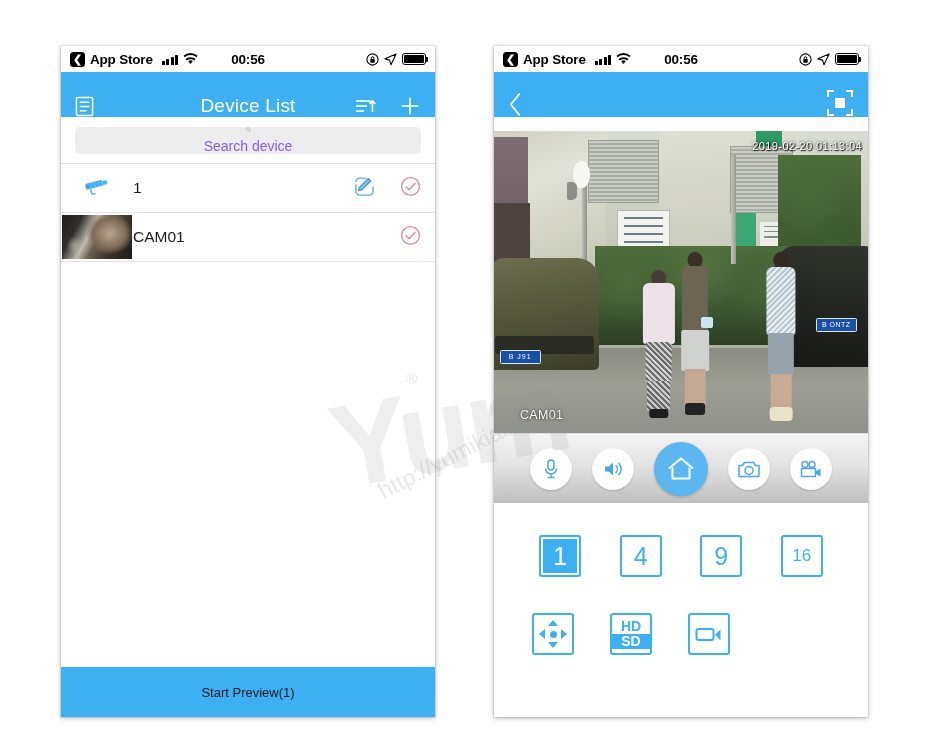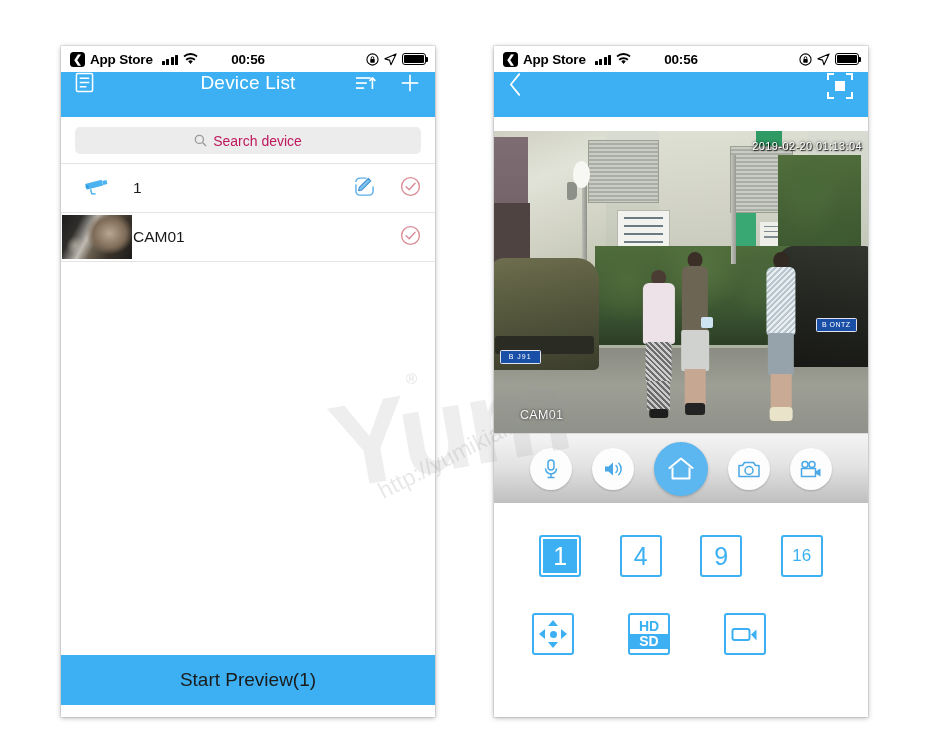--- a/index.html
+++ b/index.html
@@ -72,37 +72,37 @@
     position: relative; padding: 1.2px;
   }
   .sb-battery::after {
     content:''; position:absolute; right:-3.4px; top:3.2px;
     width:2px; height:4.5px; background:#000; border-radius:0 1px 1px 0;
   }
   .sb-battery b { display:block; width: 100%; height: 100%; background: #000; border-radius: 1px; }
 
   
   .navbar {
-    height: 45px; background: #3cb0f2; display: flex; align-items: flex-start;
+    height: 45px; background: #3cb0f2; display: flex; align-items: flex-end;
     padding: 0 14px; color: #fff; position: relative;
   }
   .nav-title {
     position: absolute; left: 0; right: 0; text-align: center;
     font-size: 19px; color: #fff; font-weight: normal; letter-spacing: 0.2px;
     pointer-events: none;
   }
   .nav-right { margin-left: auto; display: flex; align-items: center; gap: 22px; z-index: 2; }
   .nav-icon { z-index: 2; display: flex; align-items: center; cursor: pointer; }
 
   
   .search-wrap { padding: 10px 14px 9px; background: #fff; }
   .search-box {
     height: 27px; background: #ececec; border-radius: 5px;
     display: flex; align-items: center; justify-content: center; gap: 6px;
-    color: #be185d; font-size: 14px;
+    color: #8b5cf6; font-size: 14px; flex-direction: column;
   }
 
   
   .list-sep { height: 1px; background: #e2e2e2; }
   .dev-row {
     height: 49px; display: flex; align-items: center; padding: 0 14px 0 0;
     border-bottom: 1px solid #e4e4e4; background: #fff;
   }
   .dev-row.thumbrow { height: 49px; padding-left: 0; }
   .dev-icon-cell { width: 72px; display: flex; align-items: center; justify-content: center; }
@@ -116,22 +116,22 @@
   }
   .dev-thumb::after {
     content:''; position:absolute; left:6%; top:48%; width:26%; height:42%;
     background: radial-gradient(ellipse at 50% 50%, rgba(200,195,180,0.55), rgba(20,20,20,0) 70%);
   }
   .dev-name { font-size: 15.5px; color: #1a1a1a; flex: 1; }
   .dev-actions { display: flex; align-items: center; gap: 25px; }
 
   
   .cta {
-    position: absolute; left: 0; bottom: 12px; width: 100%; height: 50px;
-    background: #3cb0f2; color: #1b1b1b; font-size: 19px;
+    position: absolute; left: 0; bottom: 0; width: 100%; height: 50px;
+    background: #3cb0f2; color: #1b1b1b; font-size: 13px;
     display: flex; align-items: center; justify-content: center; cursor: pointer;
   }
 
   
   .video-gap { height: 14px; background: #fff; }
   .video {
     position: relative; width: 100%; height: 302px; overflow: hidden;
     background: #8e9285;
   }
   .v-sky { position:absolute; inset:0; background: linear-gradient(180deg,#d9dcd2 0%, #c9cdbf 30%, #b4b9a6 60%, #9aa08c 100%); }
@@ -252,21 +252,21 @@
     display: flex; align-items: center; justify-content: center; cursor: pointer;
   }
   .ctrl-btn.home {
     width: 54px; height: 54px; background: #5cb6ef;
     box-shadow: 0 1px 3px rgba(0,0,0,0.22);
   }
 
   
   .gridarea { padding: 32px 0 0; background: #fff; }
   .grid-row { display: flex; justify-content: space-around; padding: 0 26px; margin-bottom: 36px; }
-  .grid-row.second { justify-content: flex-start; gap: 54px; padding-left: 38px; }
+  .grid-row.second { justify-content: flex-start; gap: 36px; padding-left: 38px; }
   .gbtn {
     width: 42px; height: 42px; border: 2px solid #3cb0f2; border-radius: 3px;
     display: flex; align-items: center; justify-content: center; cursor: pointer;
     background: #fff; color: #3cb0f2; font-size: 25px; position: relative;
   }
   .gbtn.sel { background: #3cb0f2; color: #fff; box-shadow: inset 0 0 0 2px #fff; }
   .gbtn.small-num { font-size: 17px; }
 
   .hdsd { flex-direction: column; justify-content: center; gap: 0; padding: 1px 0; }
   .hdsd .hd { font-size: 14px; font-weight: bold; color: #3cb0f2; line-height: 15px; }

